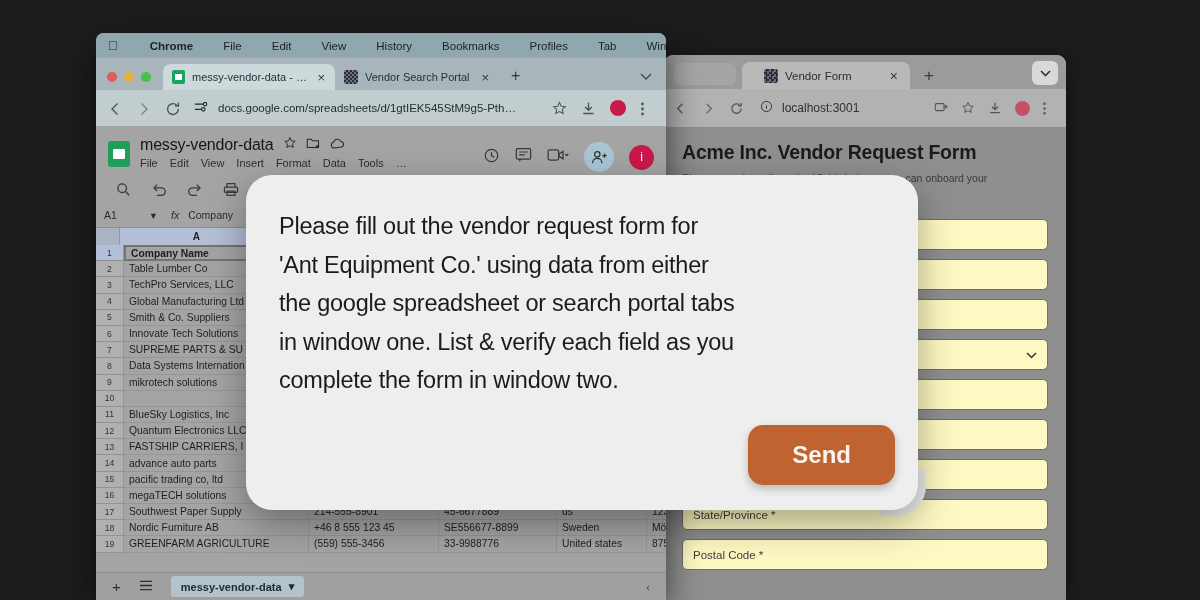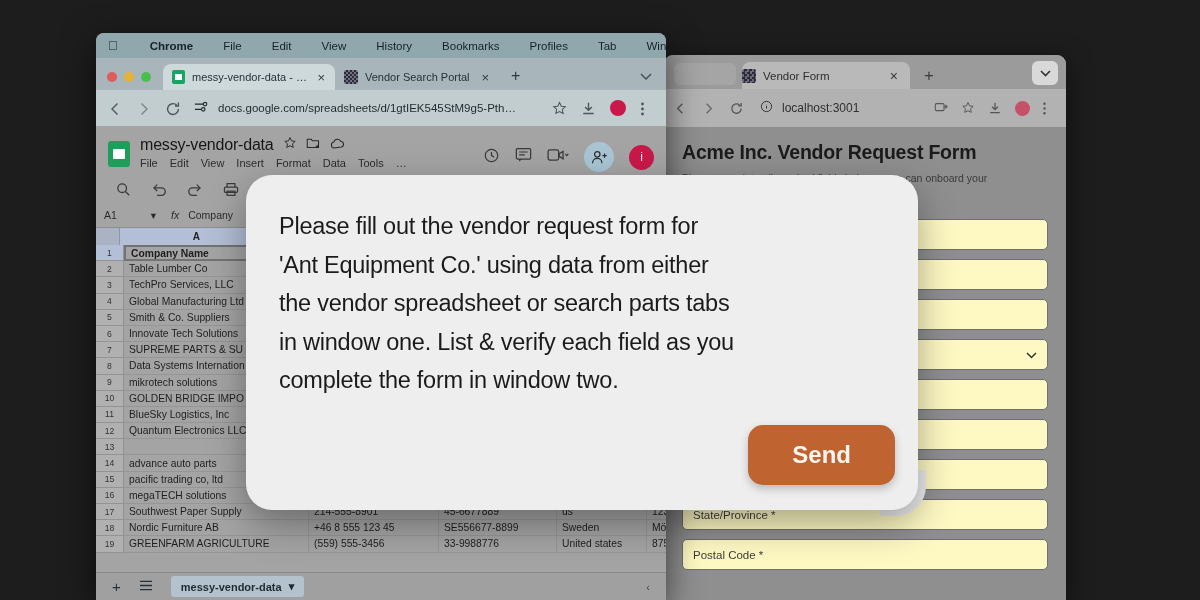--- a/index.html
+++ b/index.html
@@ -19,21 +19,21 @@
     overflow: hidden;
     box-shadow: 0 6px 26px rgba(0,0,0,.55);
   }
   .w2-tabstrip {
     height: 34px; background: #9b9b9b; position: relative;
     display: flex; align-items: flex-end; padding-left: 6px;
   }
   .w2-ghostbtns { width: 62px; height: 22px; background:#a5a5a5; border-radius:6px; margin:0 6px 4px 4px; }
   .w2-tab {
     display: flex; align-items: center; gap: 7px;
-    height: 27px; padding: 0 8px 0 0; min-width: 168px;
+    height: 27px; padding: 0 8px 0 22px; min-width: 168px;
     background: #b9b9b9; border-radius: 8px 8px 0 0; color: #2e2e2e;
     font-size: 11.5px;
   }
   .w2-favicon {
     width: 14px; height: 14px; border-radius: 2px; flex: 0 0 auto;
     background:
       repeating-conic-gradient(#2a2a38 0% 25%, #6a6a78 0% 50%) 0 0/5px 5px;
   }
   .w2-tabtitle { white-space: nowrap; overflow: hidden; text-overflow: ellipsis; flex: 1; }
   .w2-tabclose, .w2-newtab {
@@ -604,21 +604,20 @@
             <div class="row">
               <div class="rh">9</div>
               <div class="cell c-a">mikrotech solutions</div>
               <div class="cell c-b"></div>
               <div class="cell c-c"></div>
               <div class="cell c-d"></div>
               <div class="cell c-e"></div>
             </div>
             <div class="row">
               <div class="rh">10</div>
-              <div class="cell c-a">GOLDEN BRIDGE IMPO</div>
               <div class="cell c-b"></div>
               <div class="cell c-c"></div>
               <div class="cell c-d"></div>
               <div class="cell c-e"></div>
             </div>
             <div class="row">
               <div class="rh">11</div>
               <div class="cell c-a">BlueSky Logistics, Inc</div>
               <div class="cell c-b"></div>
               <div class="cell c-c"></div>
@@ -628,20 +627,21 @@
             <div class="row">
               <div class="rh">12</div>
               <div class="cell c-a">Quantum Electronics LLC</div>
               <div class="cell c-b"></div>
               <div class="cell c-c"></div>
               <div class="cell c-d"></div>
               <div class="cell c-e"></div>
             </div>
             <div class="row">
               <div class="rh">13</div>
+              <div class="cell c-a">FASTSHIP CARRIERS, I</div>
               <div class="cell c-b"></div>
               <div class="cell c-c"></div>
               <div class="cell c-d"></div>
               <div class="cell c-e"></div>
             </div>
             <div class="row">
               <div class="rh">14</div>
               <div class="cell c-a">advance auto parts</div>
               <div class="cell c-b"></div>
               <div class="cell c-c"></div>
@@ -711,20 +711,20 @@
           <path d="M1 1l9.2 8.6-4 .4 2.2 4.5-1.8.9-2.2-4.6L1 14z" fill="#1a1a1a"></path>
         </svg>
     </div>
   </div>
 
   <div class="bubble-tail"></div>
   <div class="bubble">
     <div class="bubble-text">
       <div>Please fill out the vendor request form for</div>
       <div>'Ant Equipment Co.' using data from either</div>
-      <div>the vendor spreadsheet or search parts tabs</div>
+      <div>the google spreadsheet or search portal tabs</div>
       <div>in window one. List &amp; verify each field as you</div>
       <div>complete the form in window two.</div>
     </div>
     <button class="send-btn">Send</button>
   </div>
 
 </div>
 
 </body></html>

